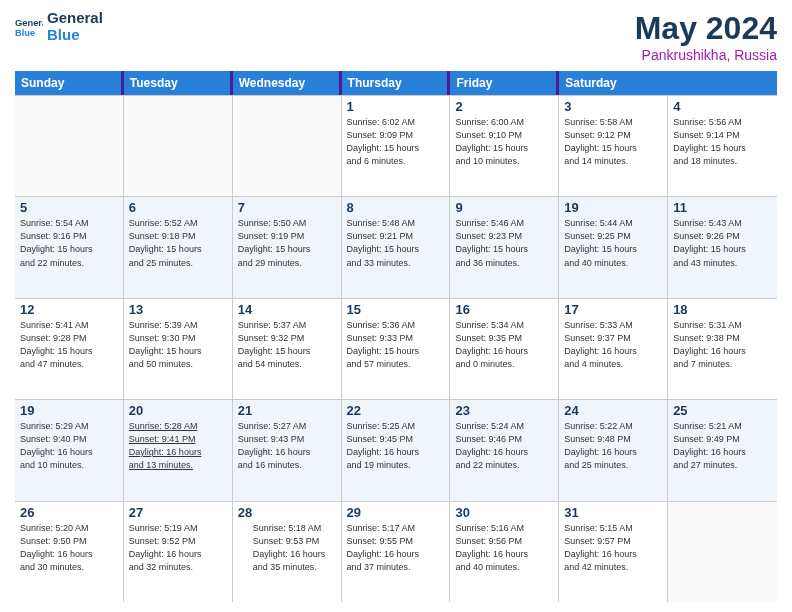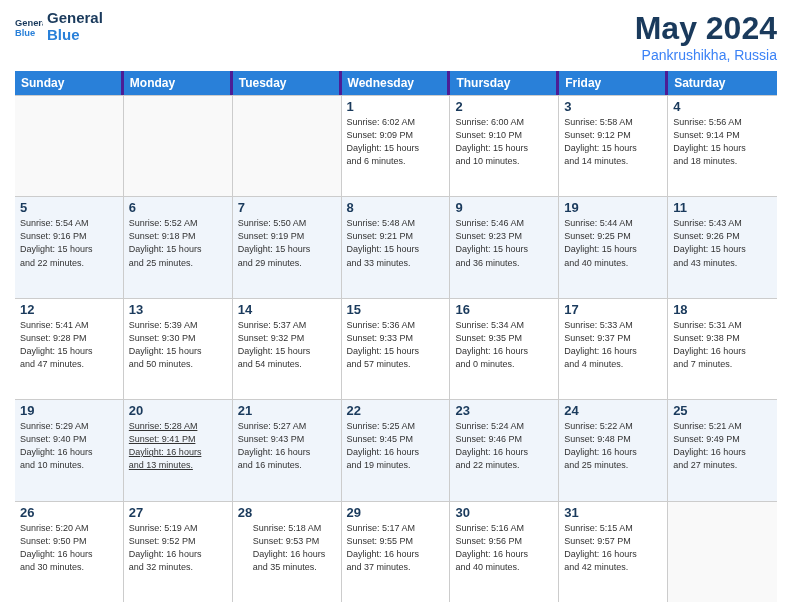--- a/index.html
+++ b/index.html
@@ -35,21 +35,21 @@
     .title-block {
       text-align: right;
     }
     .title-block .month-year {
       font-size: 32px;
       font-weight: bold;
       color: #1a3a5c;
     }
     .title-block .location {
       font-size: 14px;
-      color: #3b82f6;
+      color: #a21caf;
     }
     .calendar {
       flex: 1;
       display: flex;
       flex-direction: column;
     }
     .cal-header-row {
       display: grid;
       grid-template-columns: repeat(7, 1fr);
       background: #2980d9;
@@ -118,21 +118,20 @@
     </div>
     <div class="title-block">
       <div class="month-year">May 2024</div>
       <div class="location">Pankrushikha, Russia</div>
     </div>
   </div>
 
   <div class="calendar">
     <div class="cal-header-row">
     <div class="cal-header-cell">Sunday</div>
-        <div class="cal-header-cell">Monday</div>
         <div class="cal-header-cell">Tuesday</div>
         <div class="cal-header-cell">Wednesday</div>
         <div class="cal-header-cell">Thursday</div>
         <div class="cal-header-cell">Friday</div>
         <div class="cal-header-cell">Saturday</div>
       </div>
     <div class="cal-body">
     <div class="cal-week">
           <div class="cal-cell empty"></div>
           <div class="cal-cell empty"></div>

